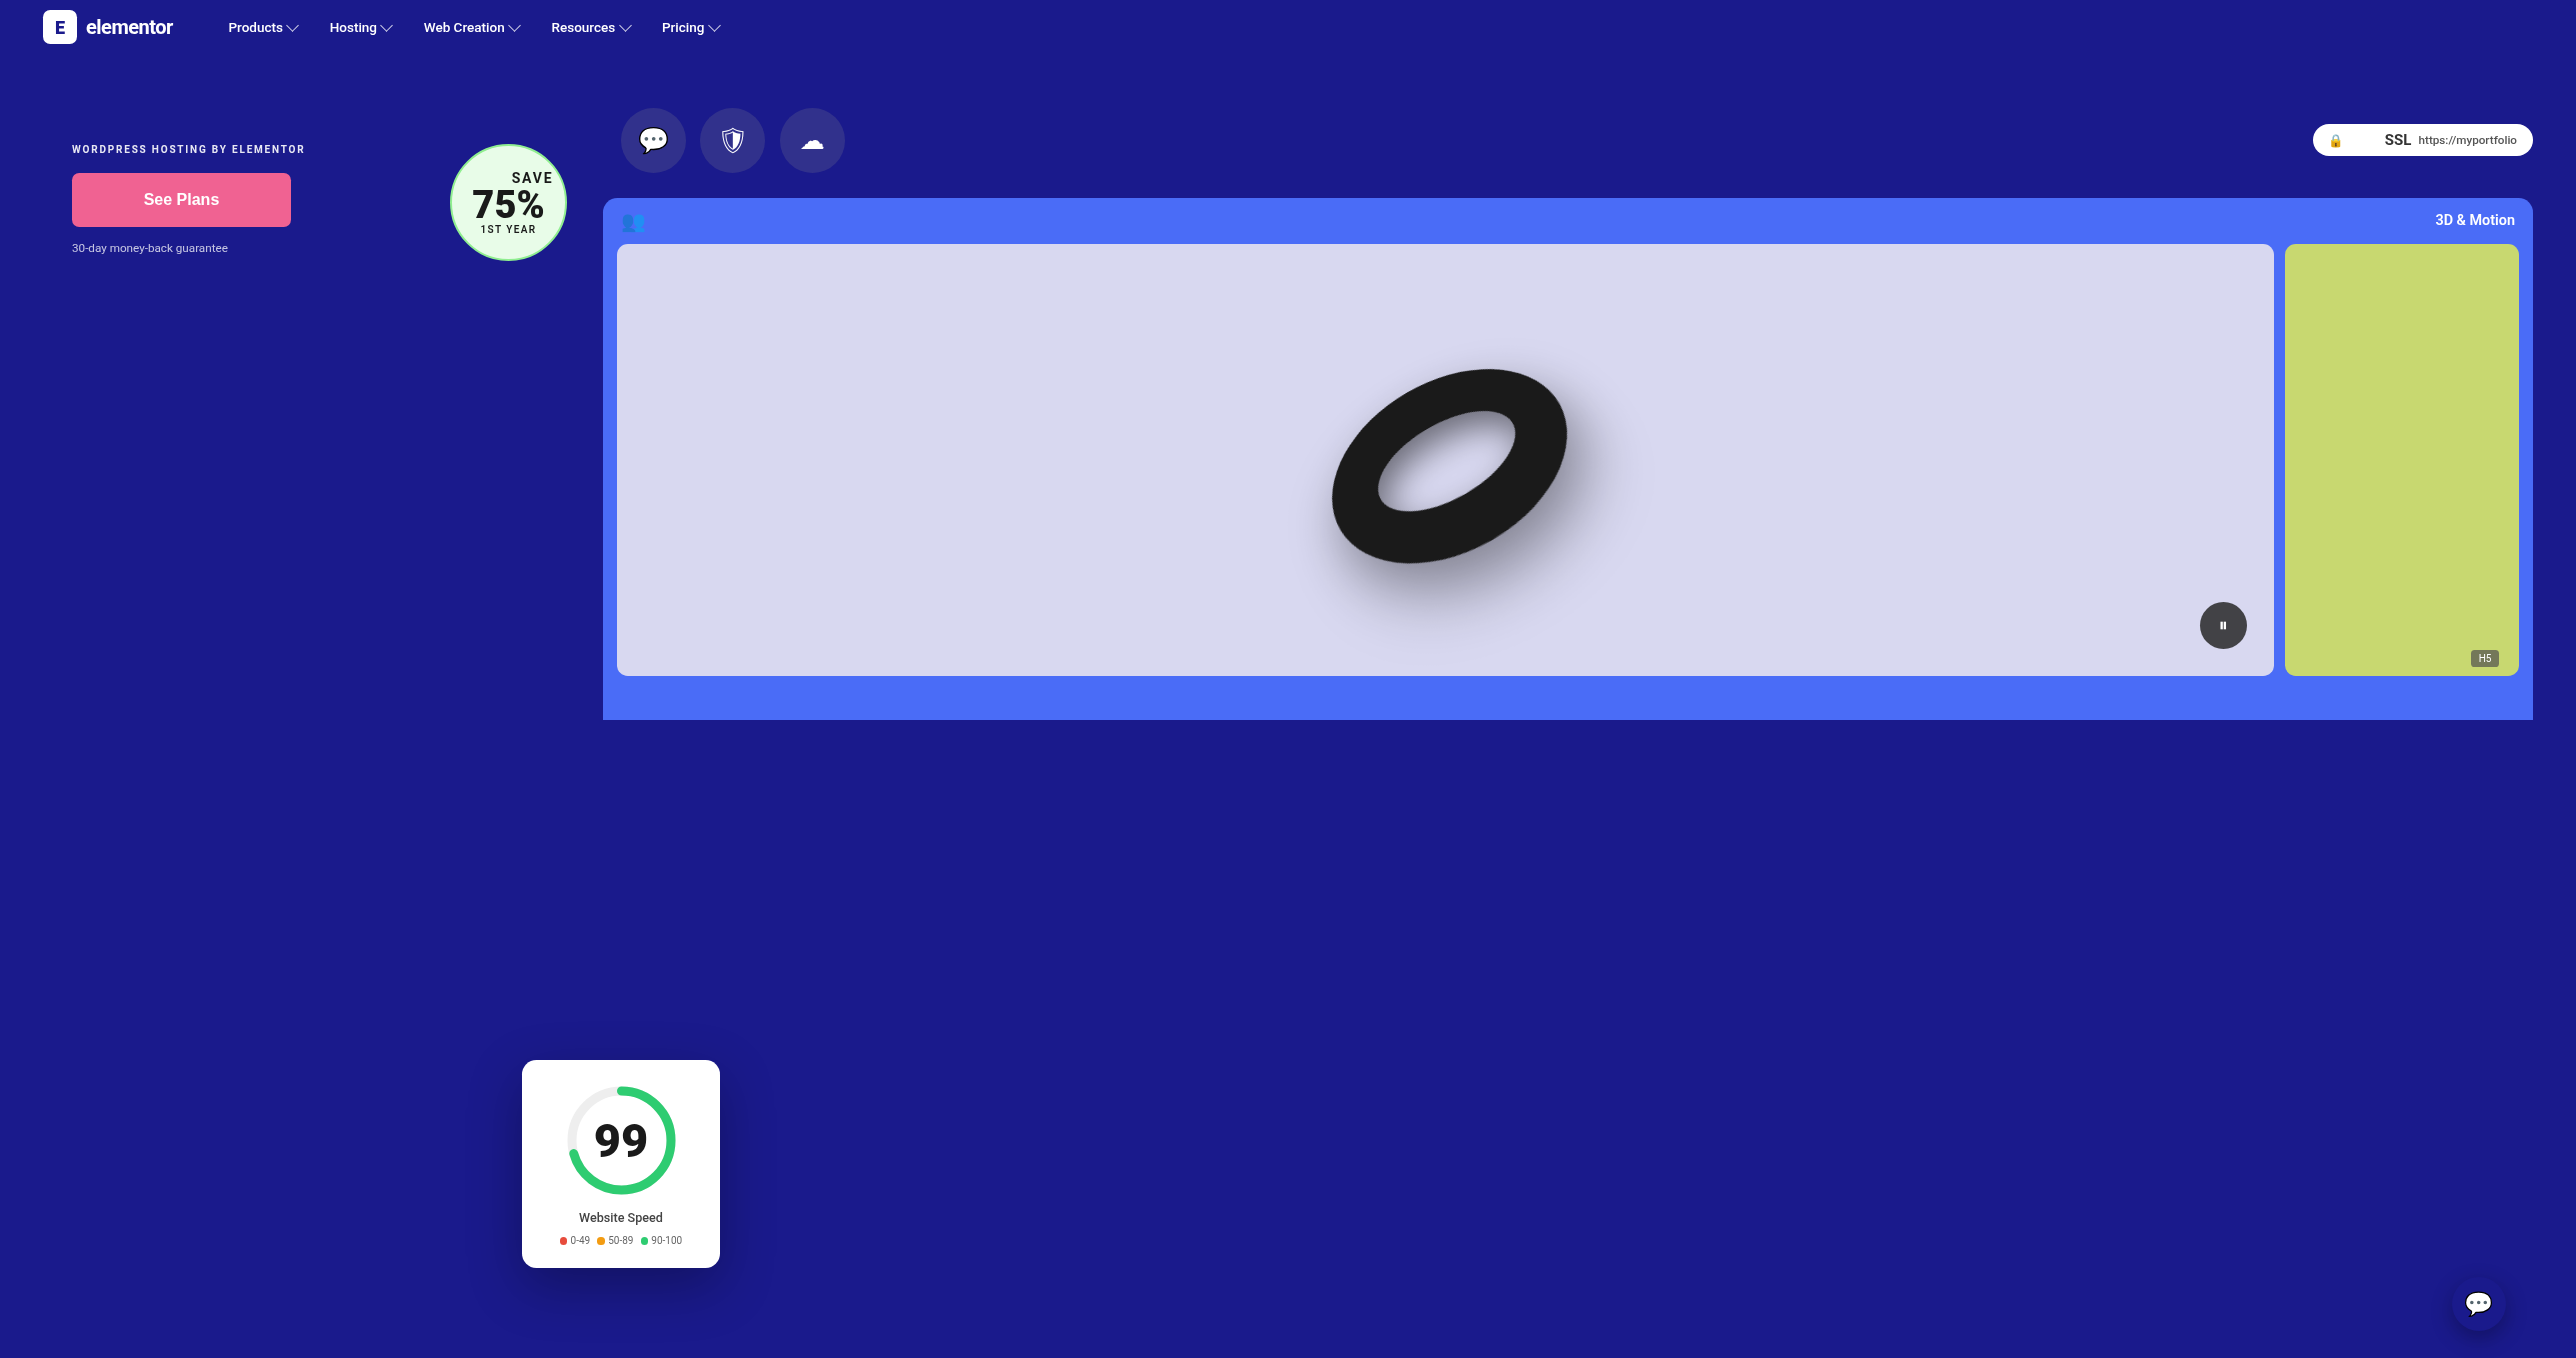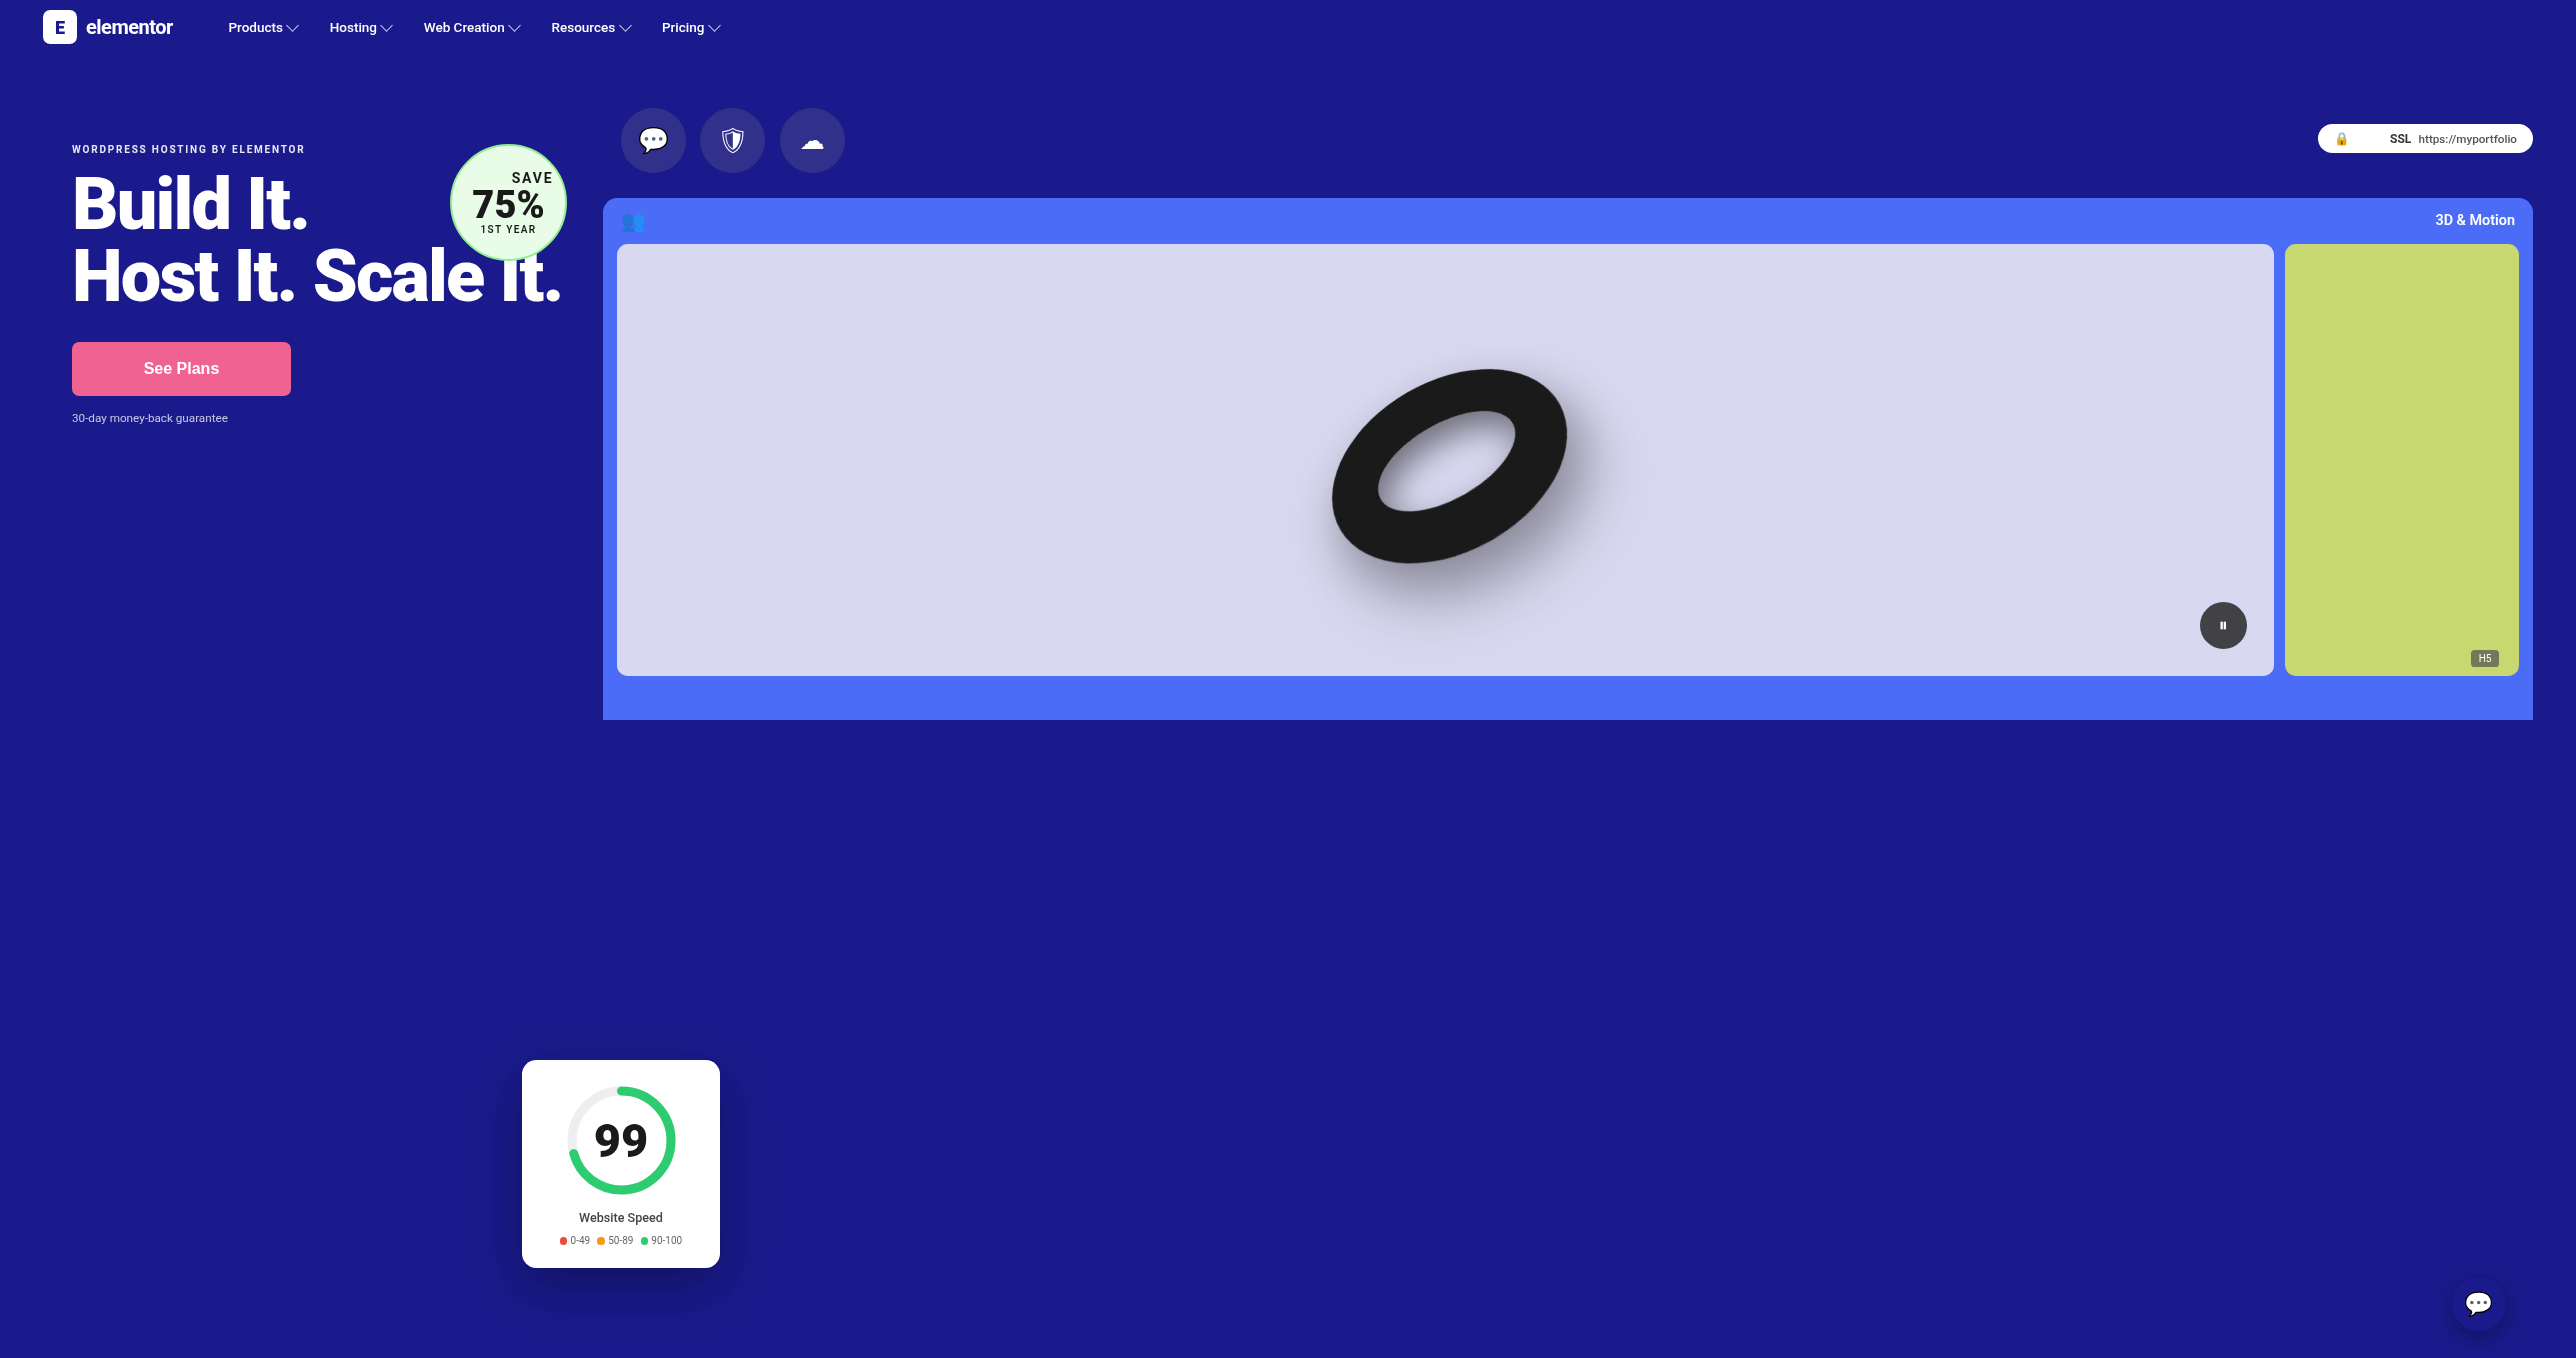--- a/index.html
+++ b/index.html
@@ -260,21 +260,21 @@
       border-radius: 21.6px;
       padding: 7.2px 16px;
       display: flex;
       align-items: center;
       gap: 7.2px;
       color: #333;
       font-size: 12.6px;
       font-weight: 500;
     }
     .ssl-lock { color: #2ecc71; font-size: 12.6px; }
-    .ssl-label { font-weight: 700; color: #333; font-size: 12px; padding-left: 33px; }
+    .ssl-label { font-weight: 700; color: #333; font-size: 15px; padding-left: 33px; }
     .ssl-url { color: #555; font-size: 11.7px; }
 
     
     .browser-card {
       position: absolute;
       top: 90px;
       left: 27px;
       right: 0;
       height: 522px;
       background: #4a6cf7;
@@ -491,24 +491,20 @@
       <span>Pricing</span>
       <span class="nav-arrow"></span>
     </li>
   </ul>
 </nav>
 
 <section class="hero">
 
   <div class="hero-left">
     <p class="hero-eyebrow">WORDPRESS HOSTING BY ELEMENTOR</p>
-    <h1 class="hero-headline">
-      <span>Build It.</span><br>
-      <span>Host It. Scale It.</span>
-    </h1>
 
 
     <button class="cta-button">See Plans</button>
     <p class="money-back">30-day money-back guarantee</p>
 
     <div class="save-circle">
       <span class="save-word">SAVE</span>
       <span class="save-percent">75%</span>
       <span class="save-year">1ST YEAR</span>
     </div>

